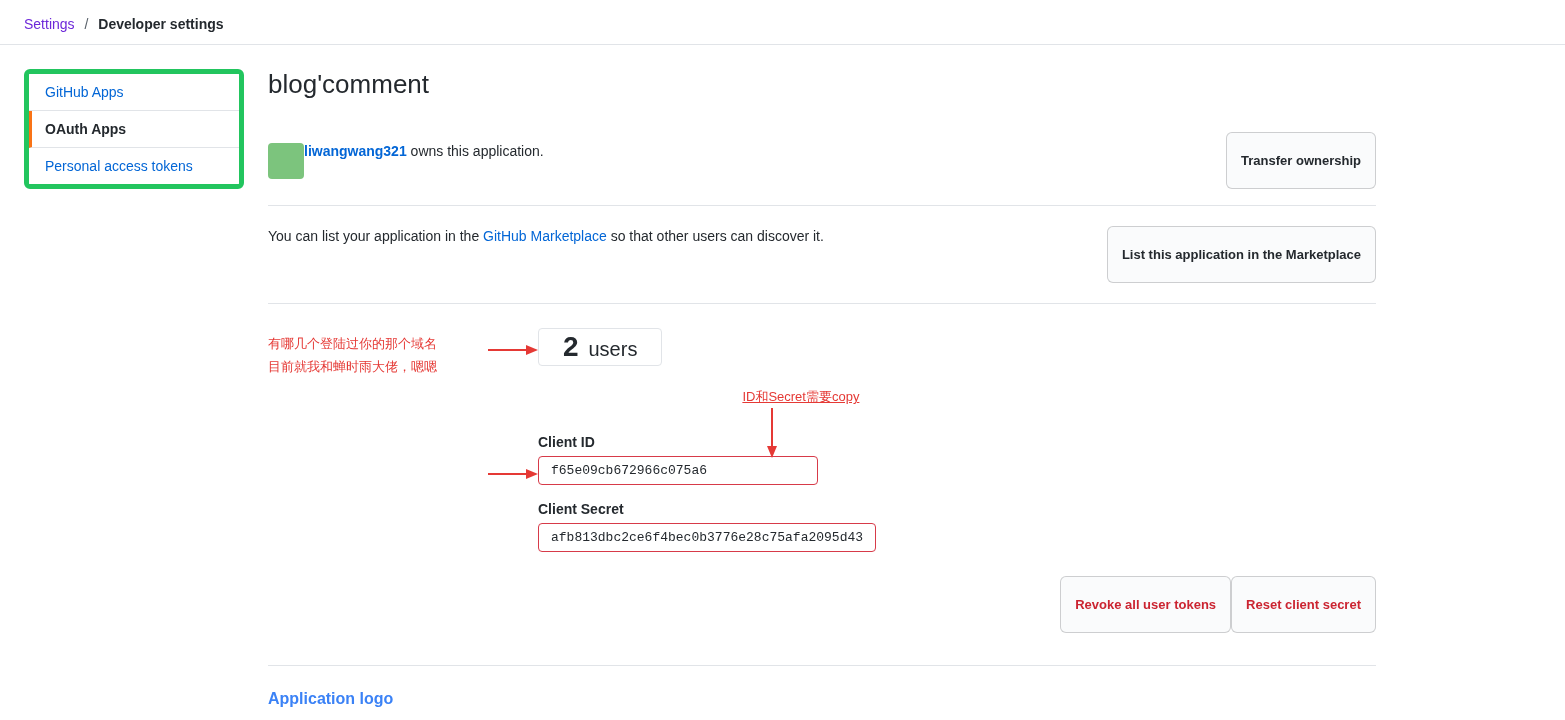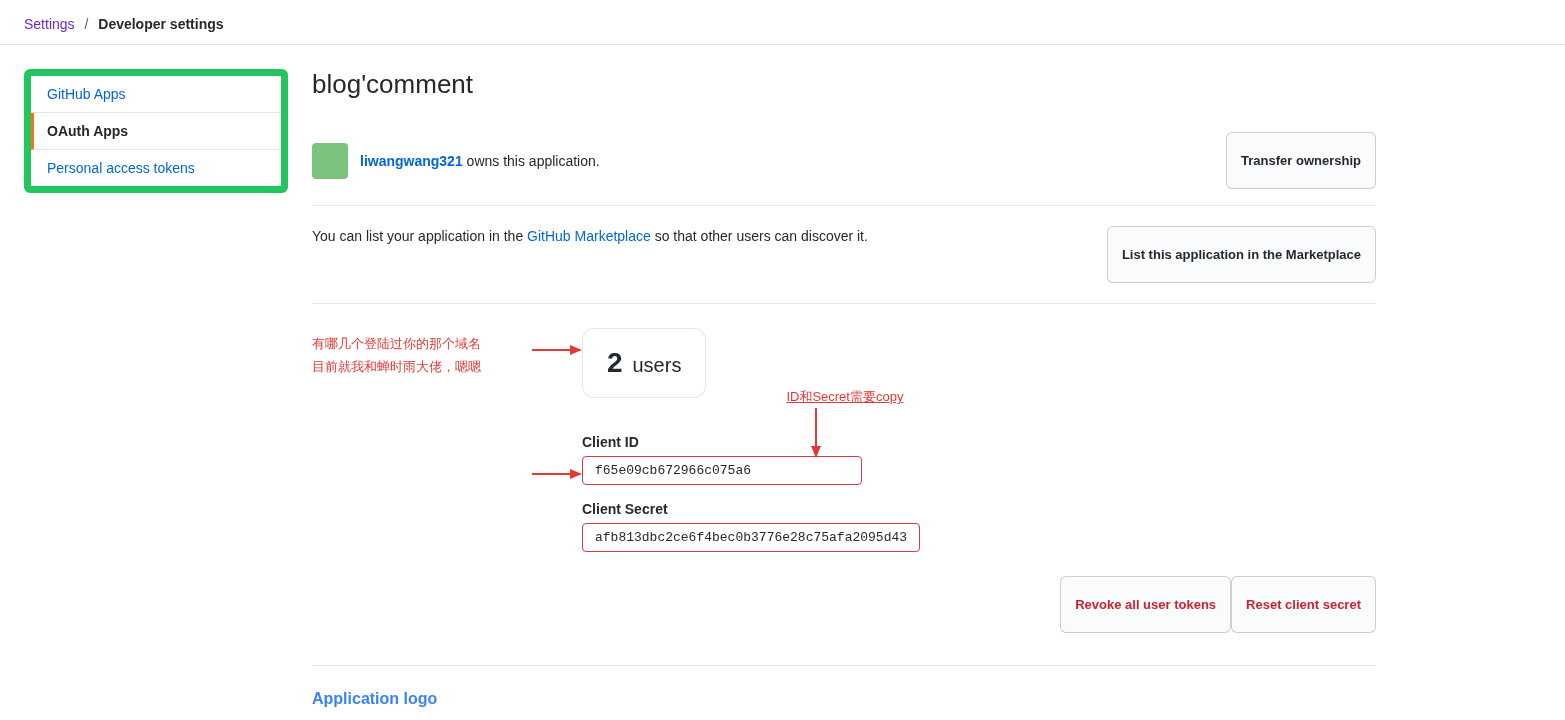--- a/index.html
+++ b/index.html
@@ -26,23 +26,23 @@
       color: #24292e;
       font-weight: 600;
     }
     .layout {
       display: flex;
       padding: 24px;
       gap: 24px;
       max-width: 1400px;
     }
     .sidebar {
-      width: 264px;
+      width: 220px;
       flex-shrink: 0;
-      border: 7px solid #22c55e;
+      border: 5px solid #22c55e;
       border-radius: 6px;
       overflow: hidden;
       height: fit-content;
     }
     .sidebar-item {
       display: block;
       padding: 10px 16px;
       font-size: 14px;
       cursor: pointer;
       border-bottom: 1px solid #e1e4e8;
@@ -70,22 +70,20 @@
     .ownership-row {
       display: flex;
       align-items: center;
       justify-content: space-between;
       padding-bottom: 16px;
       border-bottom: 1px solid #e1e4e8;
       margin-bottom: 20px;
     }
     .owner-info {
       display: flex;
-      align-items: center;
-      gap: 12px;
     }
     .owner-avatar {
       width: 36px;
       height: 36px;
       background: #7cc47d;
       border-radius: 4px;
       flex-shrink: 0;
     }
     .owner-text {
       font-size: 14px;
@@ -127,22 +125,22 @@
       line-height: 1.5;
       max-width: 580px;
     }
     .marketplace-text a {
       color: #0366d6;
       text-decoration: none;
     }
     .users-box {
       display: inline-block;
       border: 1px solid #e1e4e8;
-      padding: 18px 24px;
-      border-radius: 12px;
+      padding: 2px 24px;
+      border-radius: 4px;
     }
     .users-count {
       font-size: 28px;
       font-weight: 700;
       color: #24292e;
     }
     .users-label {
       font-size: 20px;
       color: #24292e;
       margin-left: 6px;

